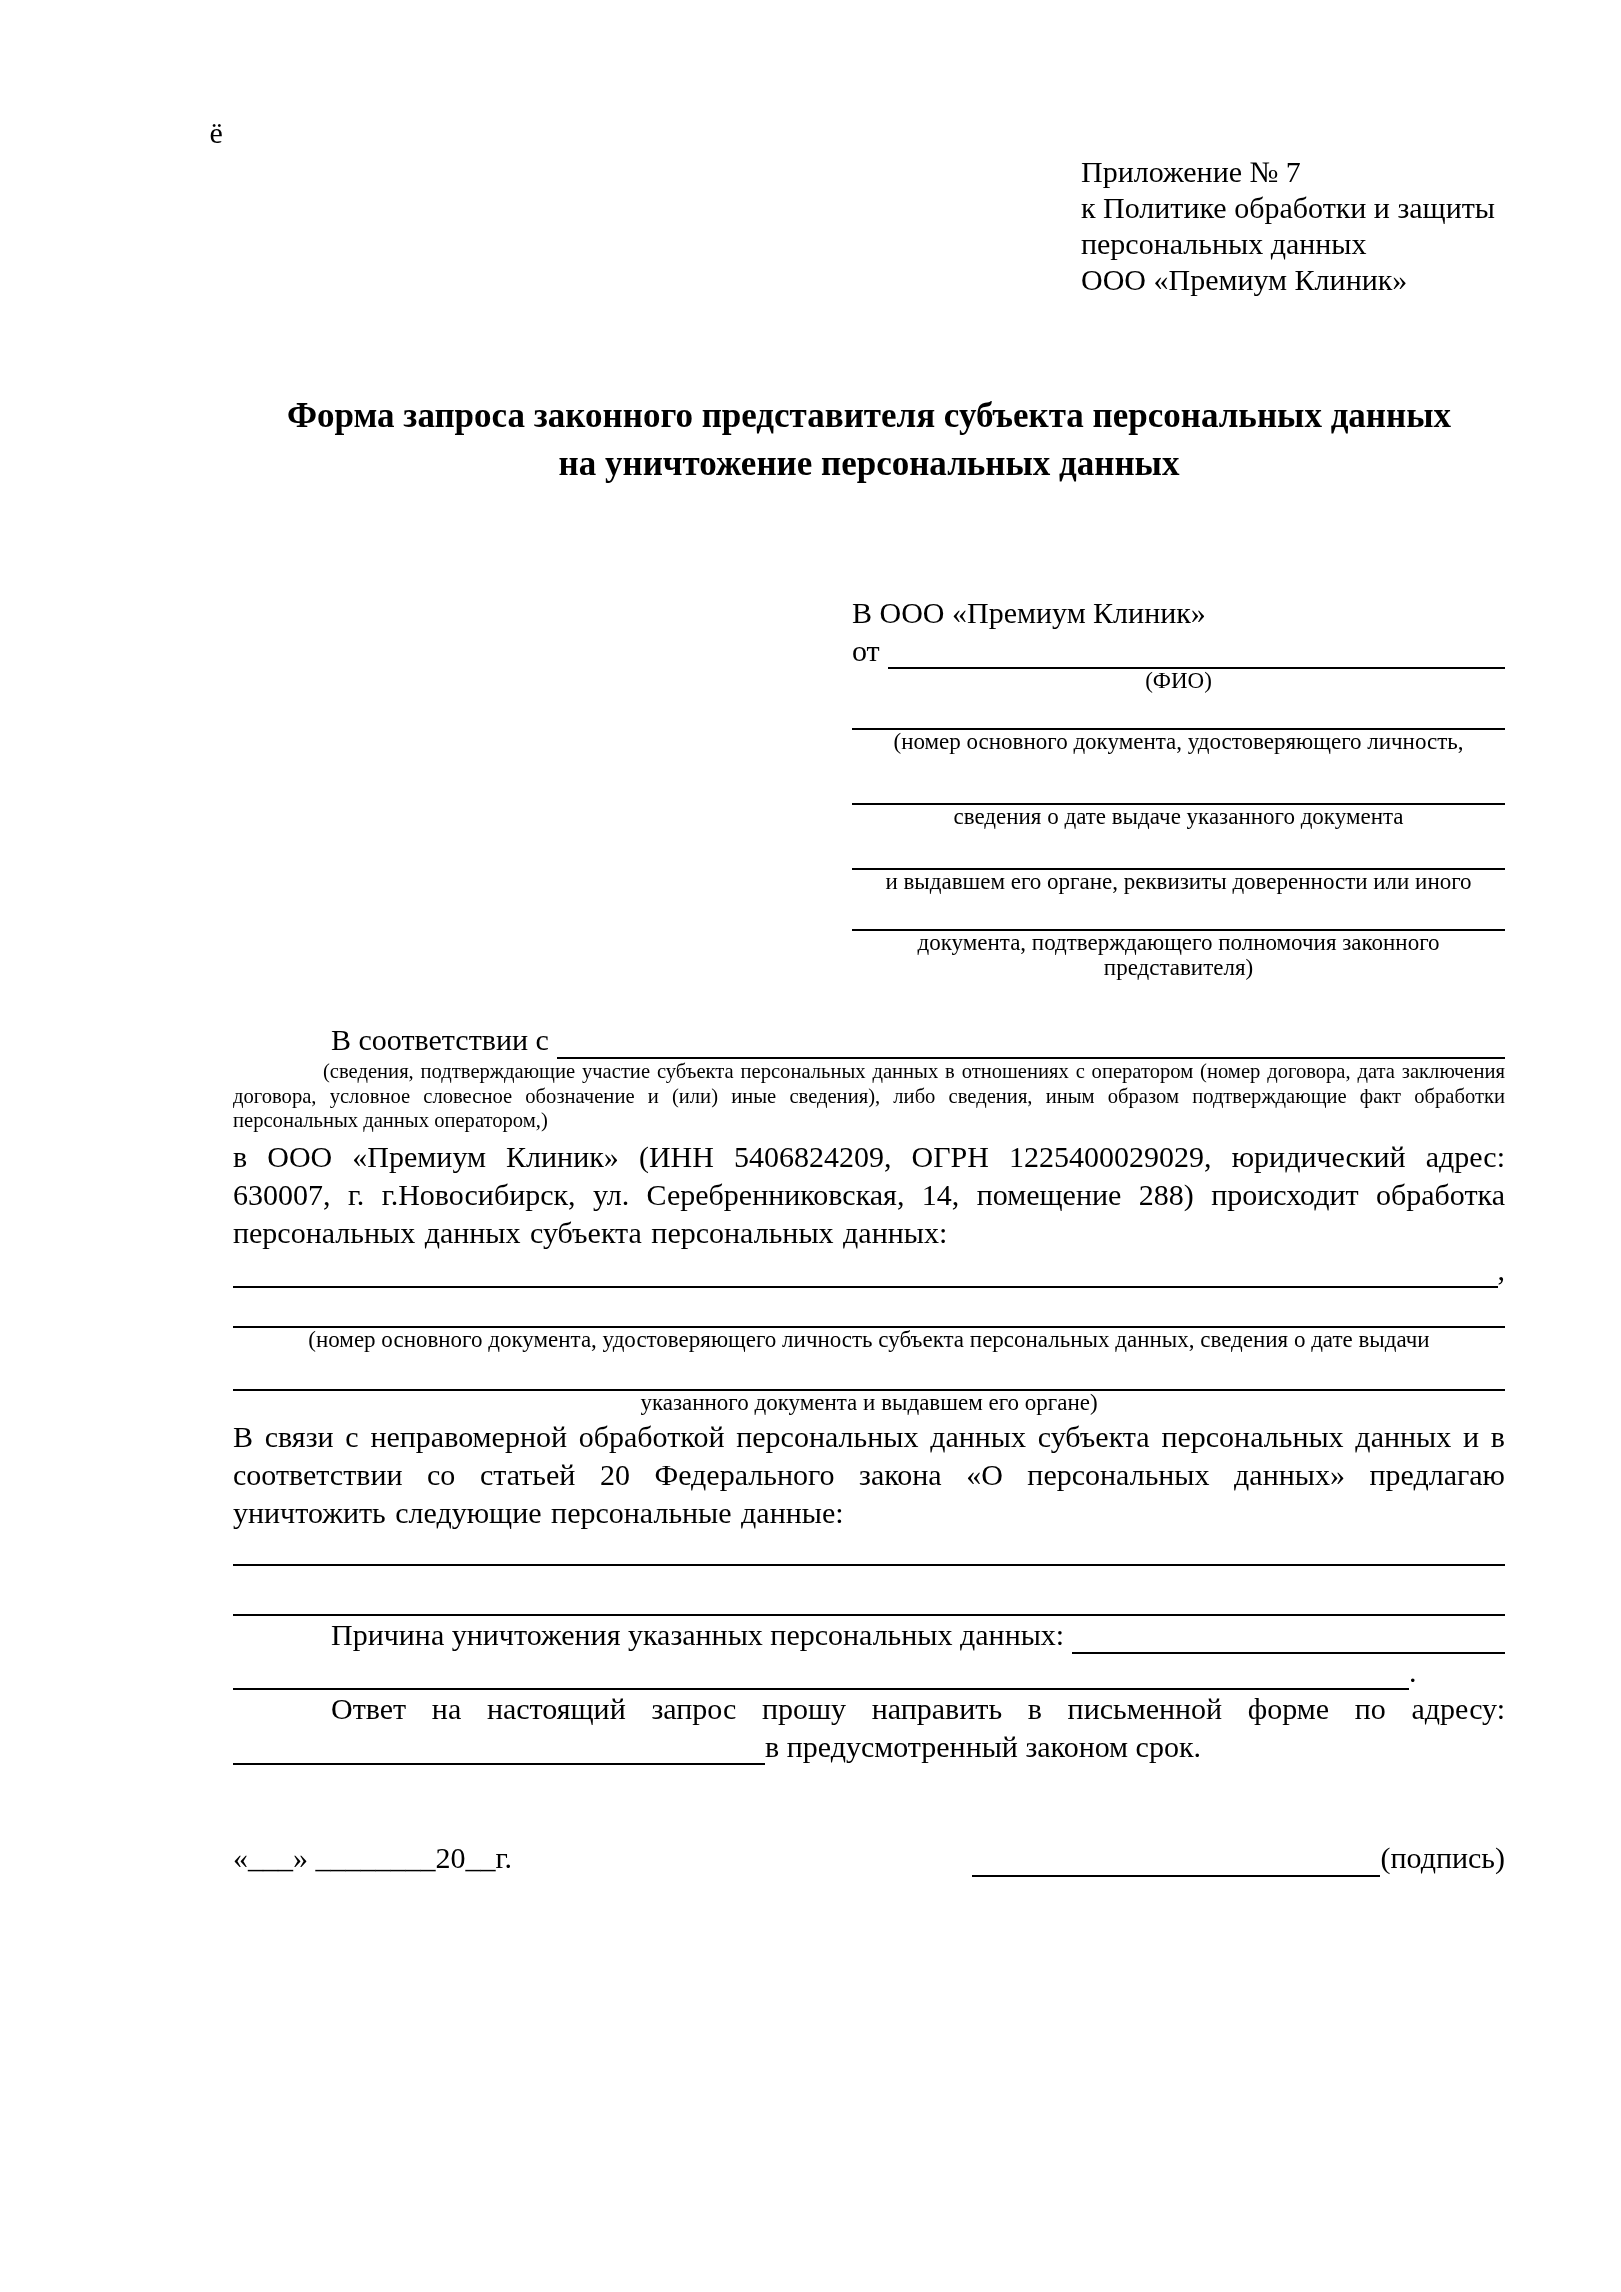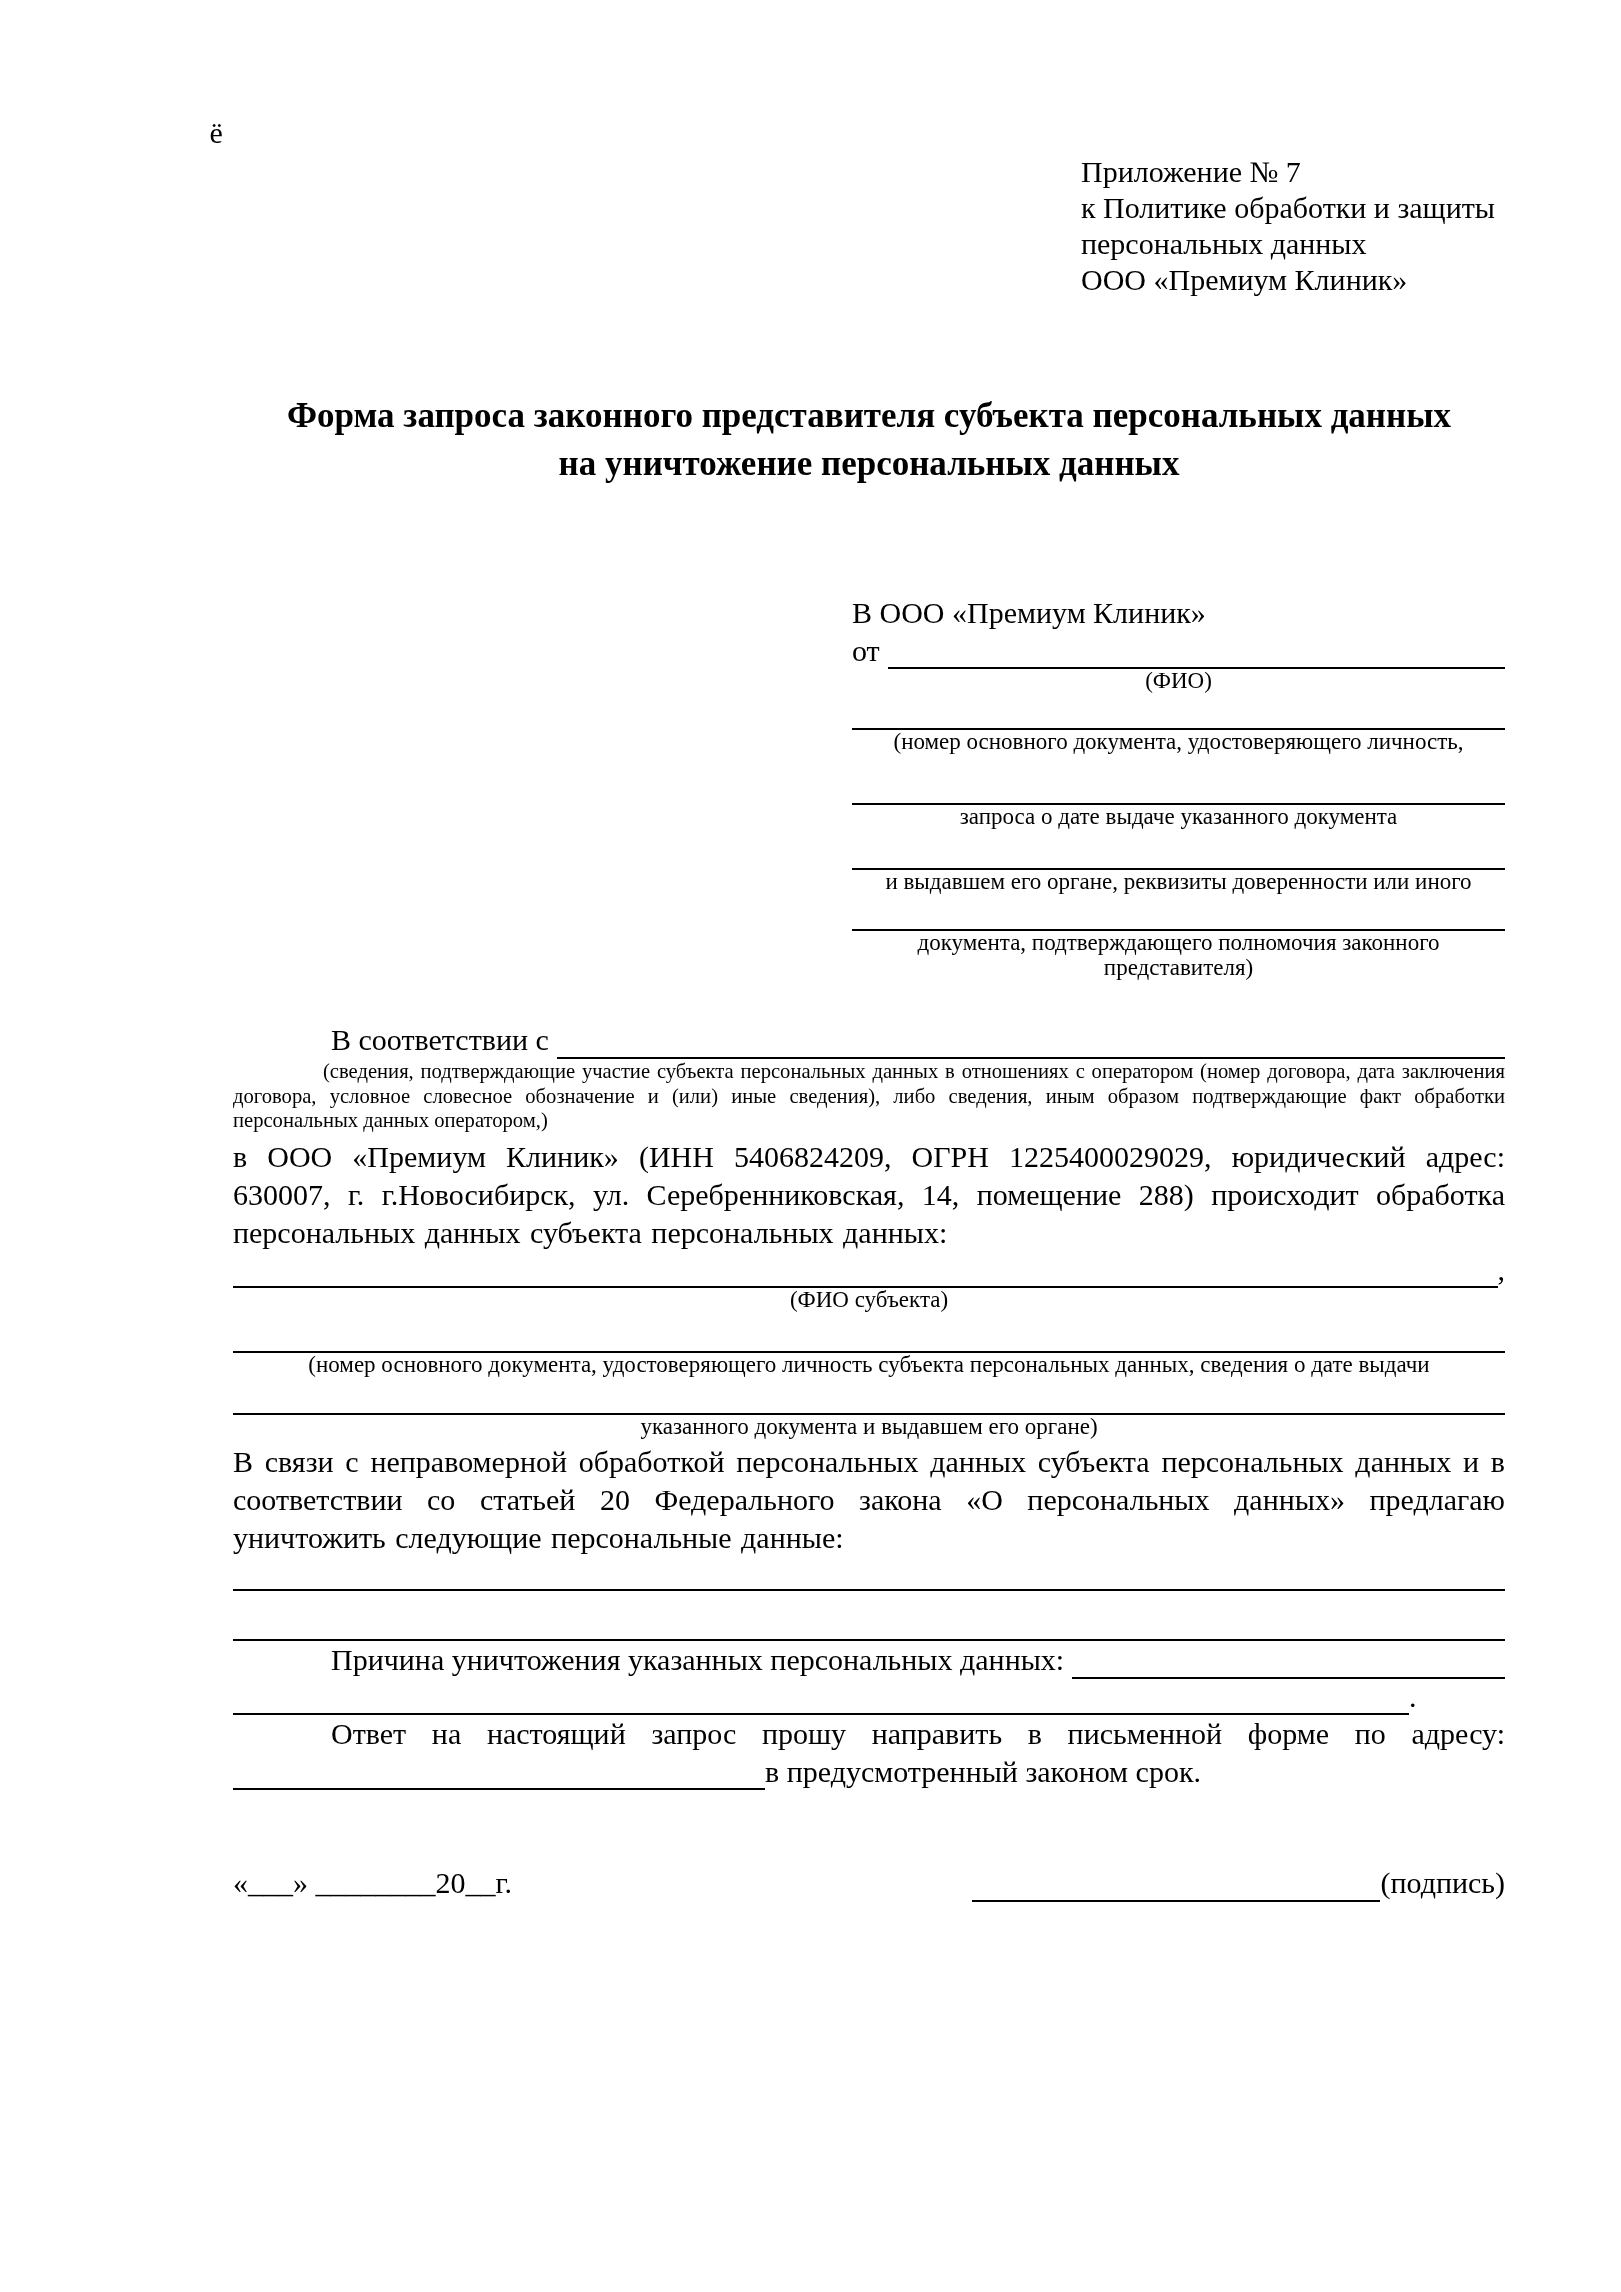--- a/index.html
+++ b/index.html
@@ -75,21 +75,21 @@
     <div class="addr-from">
       <span>от</span>
       <span class="fill-blank"></span>
     </div>
     <div class="cap">(ФИО)</div>
 
     <div class="blank b1"></div>
     <div class="cap">(номер основного документа, удостоверяющего личность,</div>
 
     <div class="blank b2"></div>
-    <div class="cap">запроса о дате выдаче указанного документа</div>
+    <div class="cap">сведения о дате выдаче указанного документа</div>
 
     <div class="blank b3"></div>
     <div class="cap">и выдавшем его органе, реквизиты доверенности или иного</div>
 
     <div class="blank b4"></div>
     <div class="cap">документа, подтверждающего полномочия законного представителя)</div>
   </div>
 
   <div class="accordance">
     <span class="indent"></span>
@@ -98,21 +98,20 @@
   </div>
 
   <div class="note-par">(сведения, подтверждающие участие субъекта персональных данных в отношениях с оператором (номер договора, дата заключения договора, условное словесное обозначение и (или) иные сведения), либо сведения, иным образом подтверждающие факт обработки персональных данных оператором,)</div>
 
   <div class="body-par operator-par">в ООО «Премиум Клиник» (ИНН 5406824209, ОГРН 1225400029029, юридический адрес: 630007, г. г.Новосибирск, ул. Серебренниковская, 14, помещение 288) происходит обработка персональных данных субъекта персональных данных:</div>
 
   <div class="fio-row">
     <span class="fill-blank"></span>
     <span>,</span>
   </div>
-  <div class="cap">(ФИО субъекта)</div>
 
   <div class="blank docline1"></div>
   <div class="cap">(номер основного документа, удостоверяющего личность субъекта персональных данных, сведения о дате выдачи</div>
 
   <div class="blank docline2"></div>
   <div class="cap">указанного документа и выдавшем его органе)</div>
 
   <div class="body-par unlawful-par">В связи с неправомерной обработкой персональных данных субъекта персональных данных и в соответствии со статьей 20 Федерального закона «О персональных данных» предлагаю уничтожить следующие персональные данные:</div>
 
   <div class="blank standalone1"></div>

